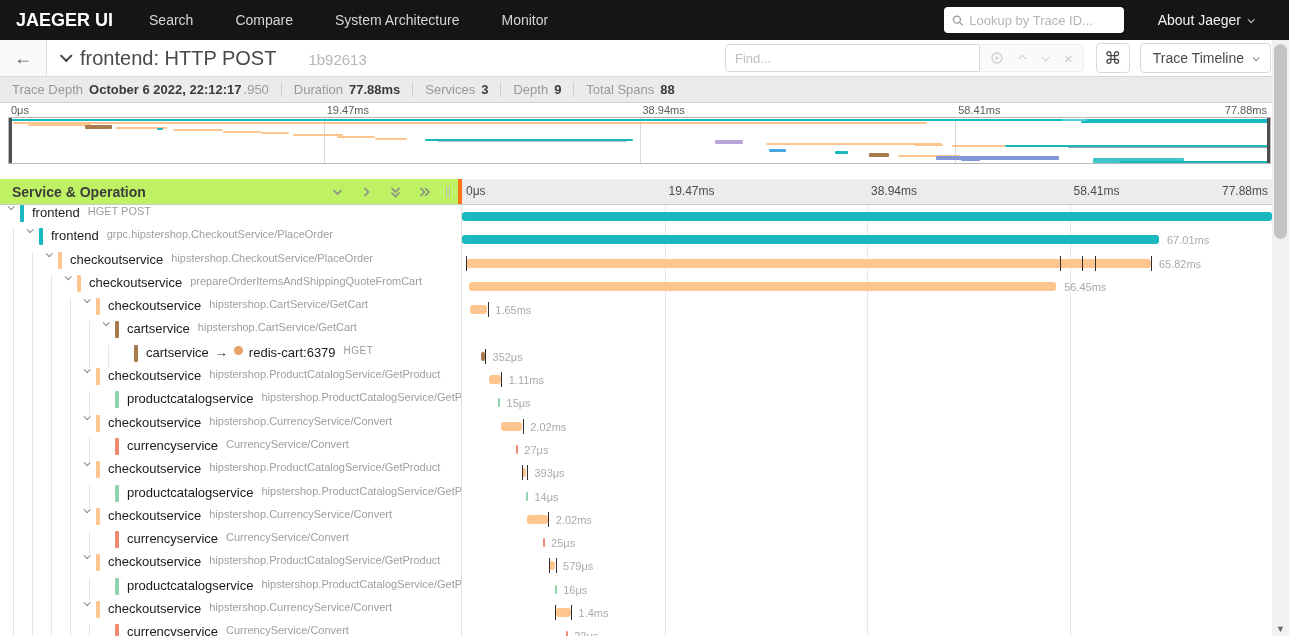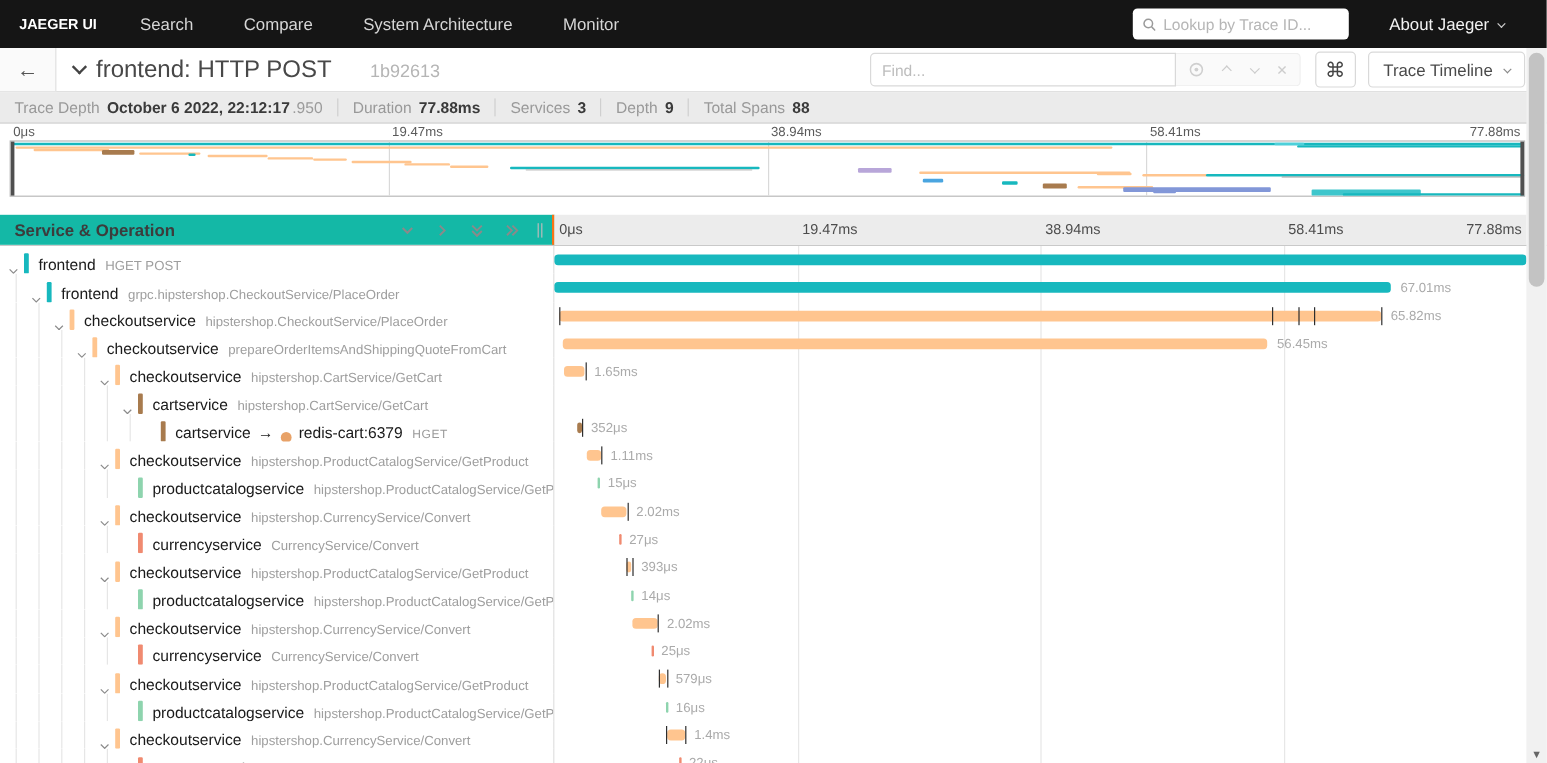--- a/index.html
+++ b/index.html
@@ -1,21 +1,21 @@
 <!DOCTYPE html>
 <html><head>
 <meta charset="utf-8">
 <style>
   * { margin:0; padding:0; box-sizing:border-box; }
   html,body { width:1289px; height:636px; overflow:hidden; background:#fff;
     font-family:"Liberation Sans", sans-serif; }
 
   
   .topnav { height:40px; background:#151515; display:flex; align-items:center; padding:0 16px; position:relative; }
-  .brand { color:#fff; font-size:12px; font-weight:bold; margin-right:36px; }
+  .brand { color:#fff; font-size:18px; font-weight:bold; margin-right:36px; }
   .nav-item { color:#d6d6d6; font-size:14px; margin-right:42px; cursor:pointer; }
   .nav-spacer { flex:1; }
   .lookup { display:flex; align-items:center; background:#fff; border-radius:4px; height:26px; width:180px; padding:0 8px; margin-right:34px; }
   .lookup input { border:none; outline:none; font-size:13px; width:100%; color:#444; margin-left:6px; font-family:inherit; }
   .lookup input::placeholder { color:#b6b6b6; }
   .about { color:#f2f2f2; font-size:14px; display:flex; align-items:center; gap:7px; margin-right:20px; cursor:pointer; }
 
   .chev { display:inline-block; width:6px; height:6px; border-right:1.5px solid currentColor; border-bottom:1.5px solid currentColor; transform:rotate(45deg) translateY(-1px); }
   .about .chev { color:#cfcfcf; width:5px; height:5px; }
 
@@ -50,35 +50,35 @@
   .mini-labels { height:12px; position:relative; margin:1px 18px 0 8px; font-size:11px; color:#5a5a5a; }
   .mini-labels span { position:absolute; top:0; padding-left:3px; white-space:nowrap; }
   .minimap { height:47px; margin:1px 18px 0 8px; border:1px solid #b9b9b9; position:relative; background:#fff; }
   .mini-grid { position:absolute; top:0; bottom:0; width:1px; background:#d9d9d9; }
   .mm-handle { position:absolute; top:0; bottom:0; width:3px; background:#4f4f4f; cursor:ew-resize; z-index:3; }
   .seg { position:absolute; border-radius:1px; }
   .mini-gap { height:15px; background:#fff; }
 
   
   .cols-header { height:26px; display:flex; border-bottom:1px solid #c9c9c9; }
-  .ch-left { width:462px; background:#14b8a6; border-right:2px solid #f97316; display:flex; align-items:center; padding:0 6px 0 12px; }
+  .ch-left { width:462px; background:#bef264; border-right:4px solid #f97316; display:flex; align-items:center; padding:0 6px 0 12px; }
   .ch-title { font-size:14px; font-weight:bold; color:#3c3c3c; flex:1; }
   .ch-icons { display:flex; align-items:center; gap:14px; margin-right:14px; }
   .ch-icons svg { display:block; cursor:pointer; }
   .grip { display:flex; gap:2px; margin-right:2px; }
   .grip i { width:1px; height:12px; background:#bbb; display:block; }
   .ch-right { flex:1; background:#ececec; position:relative; font-size:12px; color:#4c4c4c; margin-right:17px; }
   .ch-right span { position:absolute; top:5px; padding-left:4px; white-space:nowrap; }
 
   
   .rows-area { position:relative; height:443px; }
   .v-grid { position:absolute; left:462px; right:17px; top:0; bottom:0; }
   .v-grid i { position:absolute; top:0; bottom:0; width:1px; background:#e7e7e7; display:block; }
   .row { display:flex; height:23.3px; position:relative; }
-  .row-left { width:462px; flex:none; display:flex; align-items:flex-end; border-right:1px solid #e0e0e0; overflow:hidden; cursor:pointer; }
+  .row-left { width:462px; flex:none; display:flex; align-items:flex-start; border-right:1px solid #e0e0e0; overflow:hidden; cursor:pointer; }
   .indent { width:19px; height:100%; flex:none; position:relative; }
   .indent::before { content:""; position:absolute; left:13px; top:0; bottom:0; width:1px; background:#e6e6e6; }
   .tog { width:16px; flex:none; display:flex; justify-content:center; color:#8a8a8a; margin-left:2px; }
   .tog .chev { width:5px; height:5px; }
   .svc-bar { width:4px; height:17px; border-radius:1px; flex:none; margin:0 8px 0 2px; }
   .svc-name { font-size:13px; color:#1a1a1a; white-space:nowrap; }
   .op-name { font-size:11px; color:#9e9e9e; margin-left:8px; white-space:nowrap; }
   .peer-arrow { font-weight:bold; font-size:13px; color:#222; margin:0 6px; }
   .peer-dot { width:9px; height:9px; border-radius:50%; display:inline-block; margin-right:6px; position:relative; top:1px; }
   .peer-tag { font-size:10px; color:#999; margin-left:8px; letter-spacing:.5px; }

